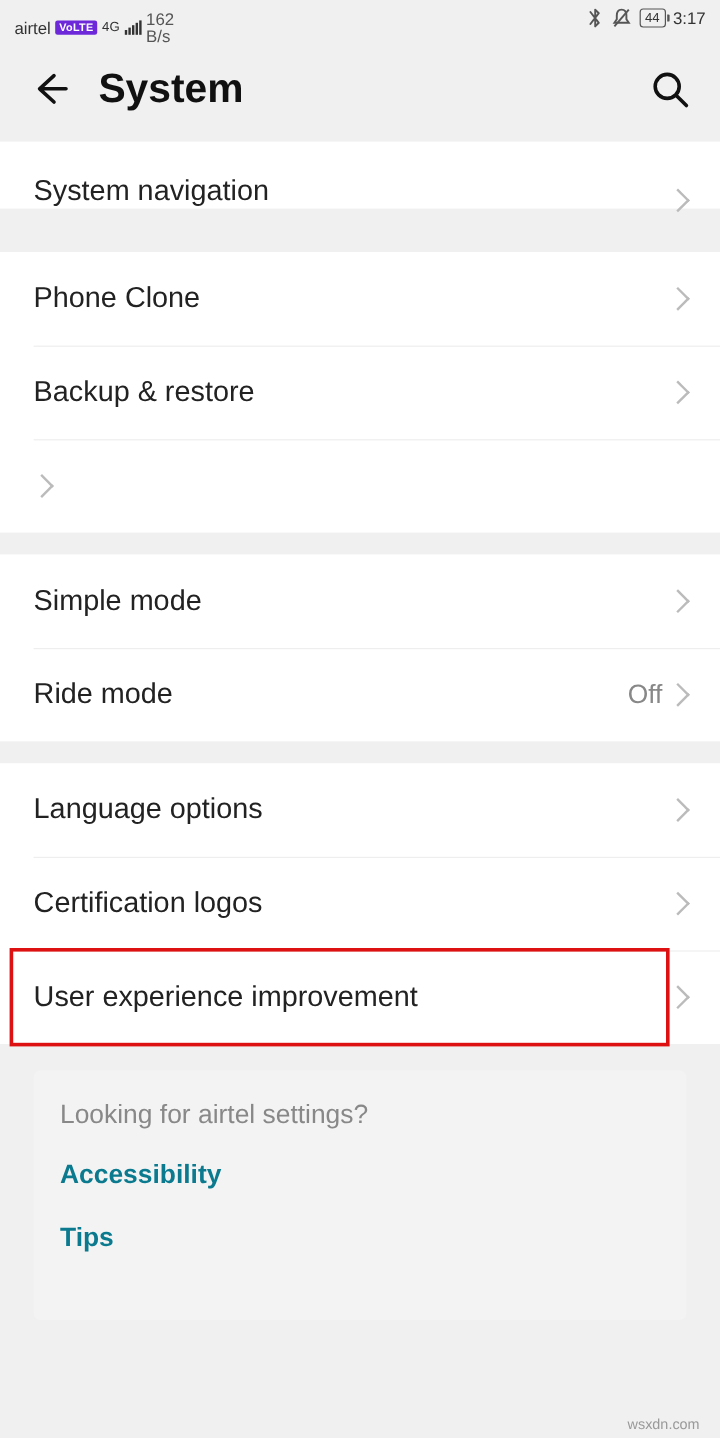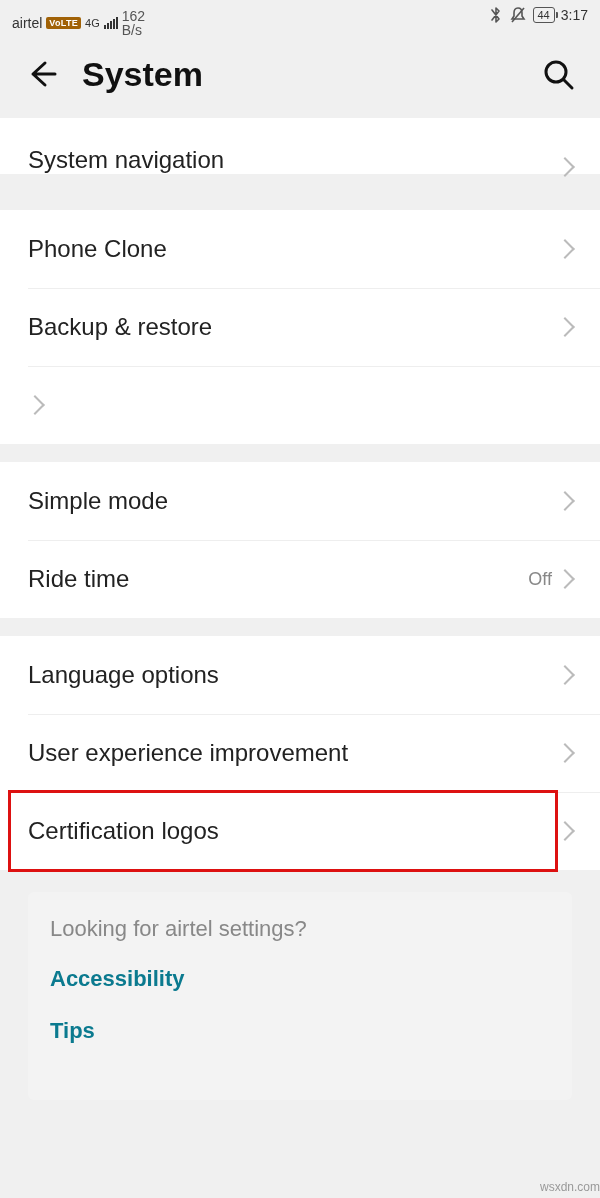--- a/index.html
+++ b/index.html
@@ -1,21 +1,21 @@
 <!DOCTYPE html>
 <html><head>
 <meta charset="utf-8">
 <style>
   * { box-sizing: border-box; margin: 0; padding: 0; }
   html, body { width: 600px; height: 1198px; font-family: -apple-system, Helvetica, Arial, sans-serif; background: #f0f0f0; overflow: hidden; }
   .screen { width: 600px; height: 1198px; background: #f0f0f0; position: relative; }
   
   .status-bar { height: 30px; background: #f0f0f0; display: flex; align-items: center; justify-content: space-between; padding: 0 12px; font-size: 14px; color: #333; }
   .status-left { display: flex; align-items: center; gap: 4px; margin-top: 16px; }
-  .volte { display:inline-block; background:#a16207; color:#fff; font-size:9px; font-weight:bold; padding:1px 3px; border-radius:2px; letter-spacing: .3px;}
+  .volte { display:inline-block; background:#6d28d9; color:#fff; font-size:9px; font-weight:bold; padding:1px 3px; border-radius:2px; letter-spacing: .3px;}
   .sig4g { font-size: 11px; line-height: 1; }
   .bars { display:inline-flex; align-items:flex-end; gap:1px; }
   .bars span { width:2px; background:#333; display:inline-block; }
   .bars span:nth-child(1){height:4px;} .bars span:nth-child(2){height:6px;}
   .bars span:nth-child(3){height:8px;} .bars span:nth-child(4){height:10px;}
   .bars span:nth-child(5){height:12px;}
   .net-rate { font-size:14px; line-height:1; color:#555; }
   .status-right { display:flex; align-items:center; gap:6px; }
   .batt { display:inline-flex; align-items:center; border:1.5px solid #555; border-radius:3px; padding:0 4px; font-size:11px; height:16px; position:relative;}
   .batt::after { content:""; position:absolute; right:-4px; top:4px; width:2px; height:6px; background:#555; border-radius:0 1px 1px 0;}
@@ -23,29 +23,29 @@
   .header { height: 88px; background: #f0f0f0; display:flex; align-items:center; padding: 0 20px; }
   .back-btn { width:44px; height:44px; display:flex; align-items:center; justify-content:center; margin-right: 18px; }
   .title { font-size: 34px; font-weight: 700; color:#111; flex:1; }
   .search-btn { width:44px; height:44px; display:flex; align-items:center; justify-content:center; }
   
   .group { background:#fff; }
   .gap { height: 18px; background:#f0f0f0; }
   .row { display:flex; align-items:center; height:78px; padding: 0 28px; position:relative; }
   .row + .row::before { content:""; position:absolute; top:0; left:28px; right:0; height:1px; background:#eee; }
   .row .label { font-size: 24px; color:#222; flex:1; }
-  .row .value { font-size: 18px; color:#888; margin-right: 6px; }
+  .row .value { font-size: 22px; color:#888; margin-right: 6px; }
   .chev { width:14px; height:14px; border-top:2.5px solid #bbb; border-right:2.5px solid #bbb; transform: rotate(45deg); }
   .row.cut { height: 56px; align-items:flex-end; padding-top: 6px; } 
   .highlight-box { position:absolute; border:3px solid #d11; pointer-events:none; }
   
   .footer-card { margin: 22px 28px 0 28px; background:#f3f3f3; border-radius:6px; padding: 24px 22px 30px 22px; }
   .footer-title { font-size: 22px; color:#888; margin-bottom: 24px; }
   .footer-link { font-size: 22px; font-weight:600; color:#0b7a8f; margin-bottom: 26px; }
-  .watermark { position:absolute; bottom:4px; right:0; font-size:12px; color:#999; }
+  .watermark { position:absolute; bottom:4px; right:17px; font-size:12px; color:#999; }
   svg { display:block; }
 </style>
 </head>
 <body>
 
 <div class="screen">
 
   <div class="status-bar">
     <div class="status-left">
       <span>airtel</span>
@@ -118,37 +118,37 @@
           <div class="chev"></div>
         </div>
       </div>
       <div class="gap"></div>
       <div class="group">
         <div class="row">
           <div class="label">Simple mode</div>
           <div class="chev"></div>
         </div>
         <div class="row">
-          <div class="label">Ride time</div>
+          <div class="label">Ride mode</div>
           <div class="value">Off</div>
           <div class="chev"></div>
         </div>
       </div>
       <div class="gap"></div>
       <div class="group">
         <div class="row">
           <div class="label">Language options</div>
           <div class="chev"></div>
         </div>
         <div class="row">
-          <div class="label">User experience improvement</div>
+          <div class="label">Certification logos</div>
           <div class="chev"></div>
         </div>
         <div class="row">
-          <div class="label">Certification logos</div>
+          <div class="label">User experience improvement</div>
           <div class="chev"></div>
         </div>
       </div>
     </div>
 
   <div class="footer-card">
     <div class="footer-title">Looking for airtel settings?</div>
     <div id="footer-links">
         <div class="footer-link">Accessibility</div>
         <div class="footer-link">Tips</div>

